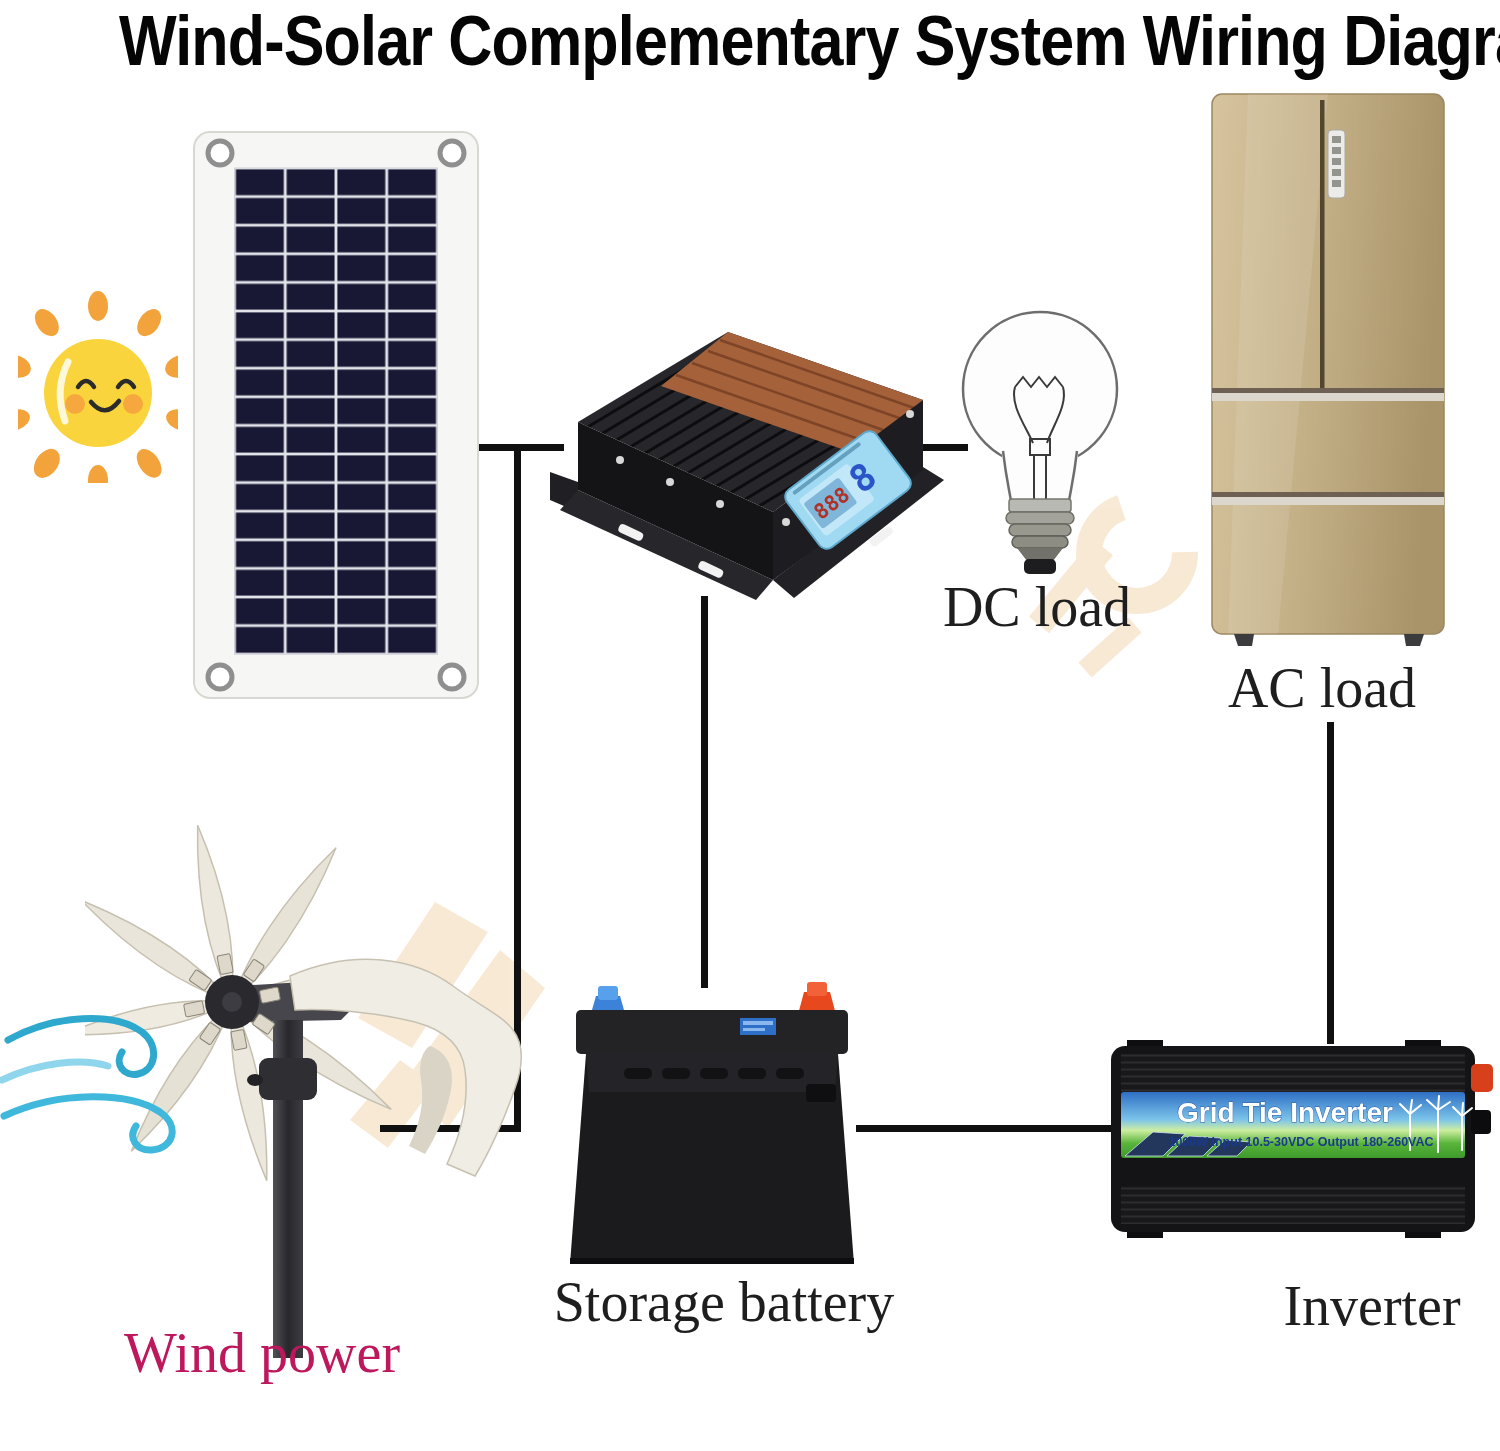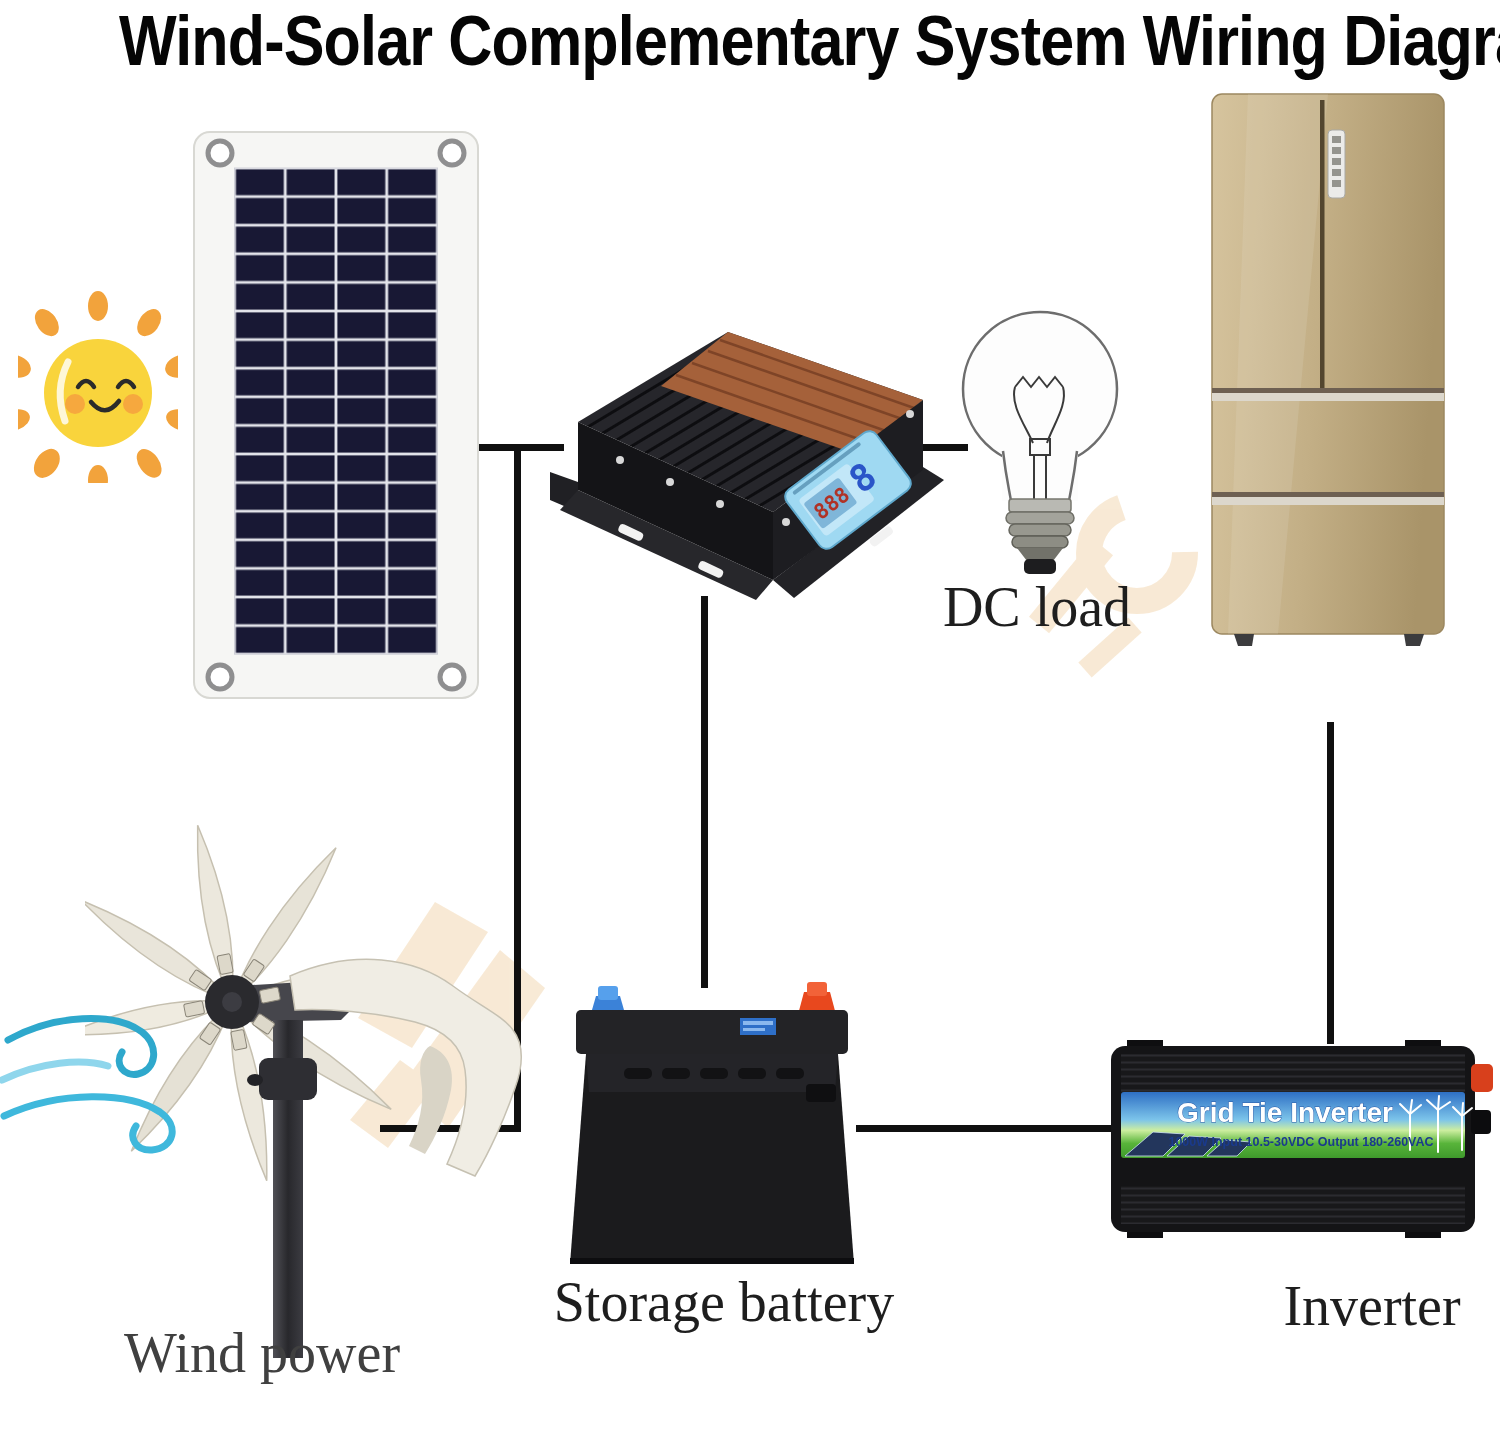--- a/index.html
+++ b/index.html
@@ -4,21 +4,21 @@
 <style>
   html,body{margin:0;padding:0;background:#fff;}
   #canvas{position:relative;width:1500px;height:1451px;background:#fff;overflow:hidden;
           font-family:"Liberation Serif",serif;}
   .title-bar{position:absolute;left:0;top:0;width:1500px;height:86px;text-align:center;z-index:5;}
   .title-text{display:inline-block;font-family:"Liberation Sans",sans-serif;font-weight:900;
           font-size:71px;letter-spacing:-1px;color:#050505;transform:scaleX(.86);
           transform-origin:center;white-space:nowrap;line-height:82px;}
   .lbl{position:absolute;transform:translateX(-50%);color:#1e1e1e;font-size:56px;
        white-space:nowrap;z-index:4;line-height:1.1;}
-  .lbl2{position:absolute;transform:translateX(-50%);color:#404040;font-size:56px;
+  .lbl2{position:absolute;transform:translateX(-50%);color:#be185d;font-size:56px;
         text-align:center;z-index:4;line-height:1.14;}
   .wire{position:absolute;background:#101010;z-index:2;}
   .dev{position:absolute;z-index:3;}
   .wm{position:absolute;z-index:1;}
 </style>
 </head>
 <body>
 
 <div id="canvas">
 
@@ -317,19 +317,20 @@
 
   <svg class="dev" style="left:0px;top:998px" width="185" height="158" viewBox="0 0 185 158">
     <g fill="none" stroke-linecap="round" stroke-width="7">
       <path d="M8,42 C55,16 115,14 142,34 C160,48 156,72 138,76 C124,79 114,66 122,54" stroke="#2ea8cc"></path>
       <path d="M2,82 C40,64 82,60 108,68" stroke="#8fd6ec"></path>
       <path d="M4,118 C60,92 130,94 160,114 C180,128 174,150 152,152 C136,153 128,140 136,128" stroke="#3fb8dc"></path>
     </g>
   </svg>
 
   <div class="lbl" style="left:1037px;top:577px">DC load</div>
+  <div class="lbl" style="left:1322px;top:658px">AC load</div>
   <div class="lbl" style="left:724px;top:1272px">Storage battery</div>
   <div class="lbl" style="left:1372px;top:1276px">Inverter</div>
   <div class="lbl2" style="left:262px;top:1322px">
     <span>Wind power</span><br>
   </div>
 
 </div>
 
 </body></html>

